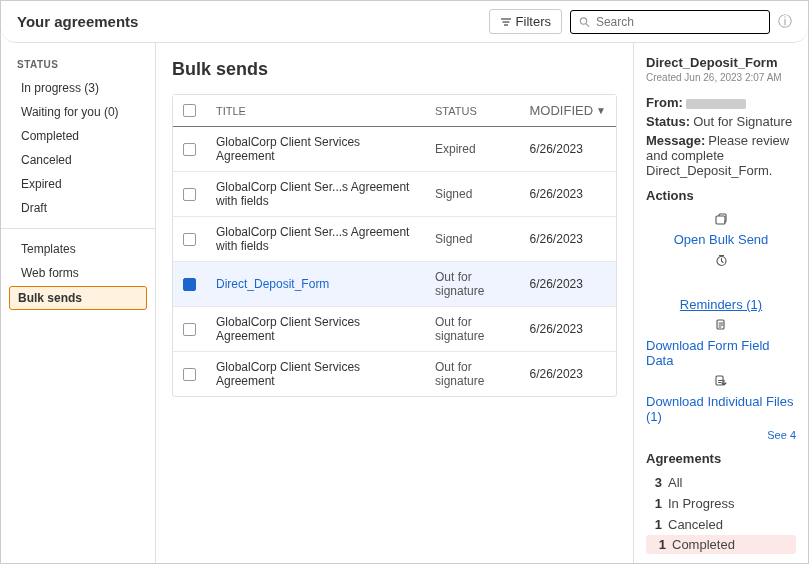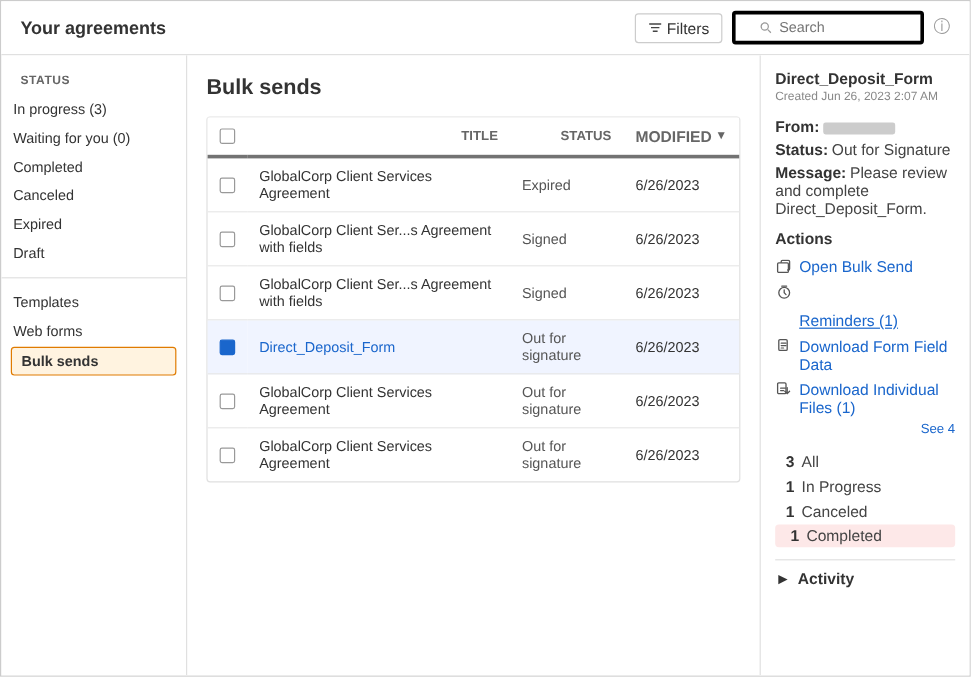--- a/index.html
+++ b/index.html
@@ -1,51 +1,51 @@
 <!DOCTYPE html>
 <html><head>
   <meta charset="utf-8">
   <style>
     * { box-sizing: border-box; margin: 0; padding: 0; font-family: -apple-system, BlinkMacSystemFont, 'Segoe UI', Arial, sans-serif; font-size: 13px; }
     body { background: #f0f0f0; display: flex; justify-content: center; align-items: center; min-height: 100vh; }
     .app-container { width: 809px; height: 564px; background: #fff; border: 1px solid #ccc; display: flex; flex-direction: column; overflow: hidden; }
-    .top-bar { background: #fff; border-bottom: 1px solid #e0e0e0; padding: 8px 16px; display: flex; align-items: center; justify-content: space-between; }
+    .top-bar { background: #fff; border-bottom: 1px solid #e0e0e0; padding: 8px 16px; display: flex; align-items: center; justify-content: space-between; border-radius: 15px; }
     .top-bar-title { font-size: 15px; font-weight: 600; color: #333; }
     .top-bar-right { display: flex; align-items: center; gap: 8px; }
     .filter-btn { display: flex; align-items: center; gap: 4px; border: 1px solid #ccc; background: #fff; padding: 4px 10px; border-radius: 3px; cursor: pointer; color: #333; font-size: 12px; }
-    .search-box { display: flex; align-items: center; border: 3px solid #000000; border-radius: 3px; padding: 4px 20px; gap: 6px; width: 160px; }
+    .search-box { display: flex; align-items: center; border: 1px solid #000000; border-radius: 3px; padding: 4px 8px; gap: 6px; width: 200px; }
     .search-box input { border: none; outline: none; font-size: 12px; width: 100%; color: #999; }
     .info-icon { color: #999; cursor: pointer; font-size: 14px; }
     .main-content { display: flex; flex: 1; overflow: hidden; }
     .sidebar { width: 155px; border-right: 1px solid #e0e0e0; padding: 12px 0; overflow-y: auto; }
     .sidebar-section-label { font-size: 10px; font-weight: 700; color: #666; text-transform: uppercase; padding: 4px 16px 6px; letter-spacing: 0.5px; }
-    .sidebar-item { padding: 5px 10px; cursor: pointer; color: #333; font-size: 12px; }
+    .sidebar-item { padding: 5px 20px; cursor: pointer; color: #333; font-size: 12px; }
     .sidebar-item.active { background: #fff3e0; border: 1.5px solid #e07b00; border-radius: 3px; font-weight: 600; margin: 1px 8px; padding: 4px 8px; }
     .sidebar-divider { margin: 8px 0; border: none; border-top: 1px solid #e0e0e0; }
     .center-panel { flex: 1; overflow-y: auto; padding: 16px; }
     .panel-title { font-size: 18px; font-weight: 600; color: #333; margin-bottom: 14px; }
     .table-container { border: 1px solid #e0e0e0; border-radius: 3px; }
     table { width: 100%; border-collapse: collapse; }
-    th { font-size: 11px; font-weight: 700; color: #666; text-transform: uppercase; padding: 8px 10px; border-bottom: 3px solid #737373; text-align: right; background: #fff; }
+    th { font-size: 11px; font-weight: 400; color: #666; text-transform: uppercase; padding: 8px 10px; border-bottom: 1px solid #737373; text-align: left; background: #fff; }
     th.check-col { width: 32px; }
     td { padding: 8px 10px; border-bottom: 1px solid #e8e8e8; font-size: 12px; color: #333; vertical-align: middle; }
     tr:last-child td { border-bottom: none; }
     tr.selected td { background: #f0f4ff; }
     .checkbox { width: 13px; height: 13px; border: 1px solid #999; border-radius: 2px; cursor: pointer; }
     .status-badge { font-size: 12px; color: #555; }
     .modified-header { display: flex; align-items: center; gap: 3px; cursor: pointer; }
     .sort-icon { font-size: 10px; }
     .right-panel { width: 175px; border-left: 1px solid #e0e0e0; overflow-y: auto; padding: 12px; background: #fff; }
     .rp-title { font-size: 13px; font-weight: 700; color: #333; margin-bottom: 2px; }
     .rp-subtitle { font-size: 10px; color: #888; margin-bottom: 12px; }
     .rp-field { font-size: 11px; margin-bottom: 4px; color: #444; }
     .rp-field strong { color: #333; }
     .rp-from-bar { display: inline-block; width: 60px; height: 10px; background: #ccc; border-radius: 2px; vertical-align: middle; }
     .rp-section-title { font-size: 13px; font-weight: 700; color: #333; margin: 10px 0 6px; }
-    .rp-action-item { display: flex; align-items: flex-start; gap: 6px; padding: 3px 0; cursor: pointer; color: #1a66cc; font-size: 11px; }
+    .rp-action-item { display: flex; align-items: center; gap: 6px; padding: 3px 0; cursor: pointer; color: #1a66cc; font-size: 11px; flex-direction: column; }
     .rp-action-icon { width: 14px; height: 14px; display: flex; align-items: center; justify-content: center; color: #555; font-size: 12px; flex-shrink: 0; }
     .see-all { text-align: right; font-size: 11px; color: #1a66cc; cursor: pointer; margin-top: 2px; }
     .agreements-section { margin-top: 10px; }
     .agreements-row { display: flex; align-items: center; padding: 3px 0; font-size: 11px; gap: 6px; }
     .agreements-count { font-weight: 700; font-size: 13px; color: #333; min-width: 16px; text-align: right; }
     .agreements-label { color: #444; }
     .agreements-row.highlighted { background: #fde8e8; border-radius: 3px; padding: 2px 4px; }
     .agreements-row.highlighted .agreements-count { color: #333; }
     .activity-toggle { display: flex; align-items: center; gap: 6px; cursor: pointer; margin-top: 10px; font-size: 12px; color: #333; font-weight: 600; border-top: 1px solid #e0e0e0; padding-top: 8px; }
     .reminders-underline { text-decoration: underline; margin-top: 24px; }
@@ -219,20 +219,21 @@
               <path d="M3.5 5.5h4M3.5 7.5h2.5" stroke="#555" stroke-width="1" stroke-linecap="round"></path>
               <path d="M9 5v5M7 8l2 2 2-2" stroke="#555" stroke-width="1.1" stroke-linecap="round"></path>
             </svg>
         </span>
         <span>Download Individual Files (1)</span>
       </div>
 
       <div class="see-all">See 4</div>
 
       <div class="agreements-section">
+        <div class="rp-section-title">Agreements</div>
         <div class="agreements-row">
           <span class="agreements-count">3</span>
           <span class="agreements-label">All</span>
         </div>
         <div class="agreements-row">
           <span class="agreements-count">1</span>
           <span class="agreements-label">In Progress</span>
         </div>
         <div class="agreements-row">
           <span class="agreements-count">1</span>

